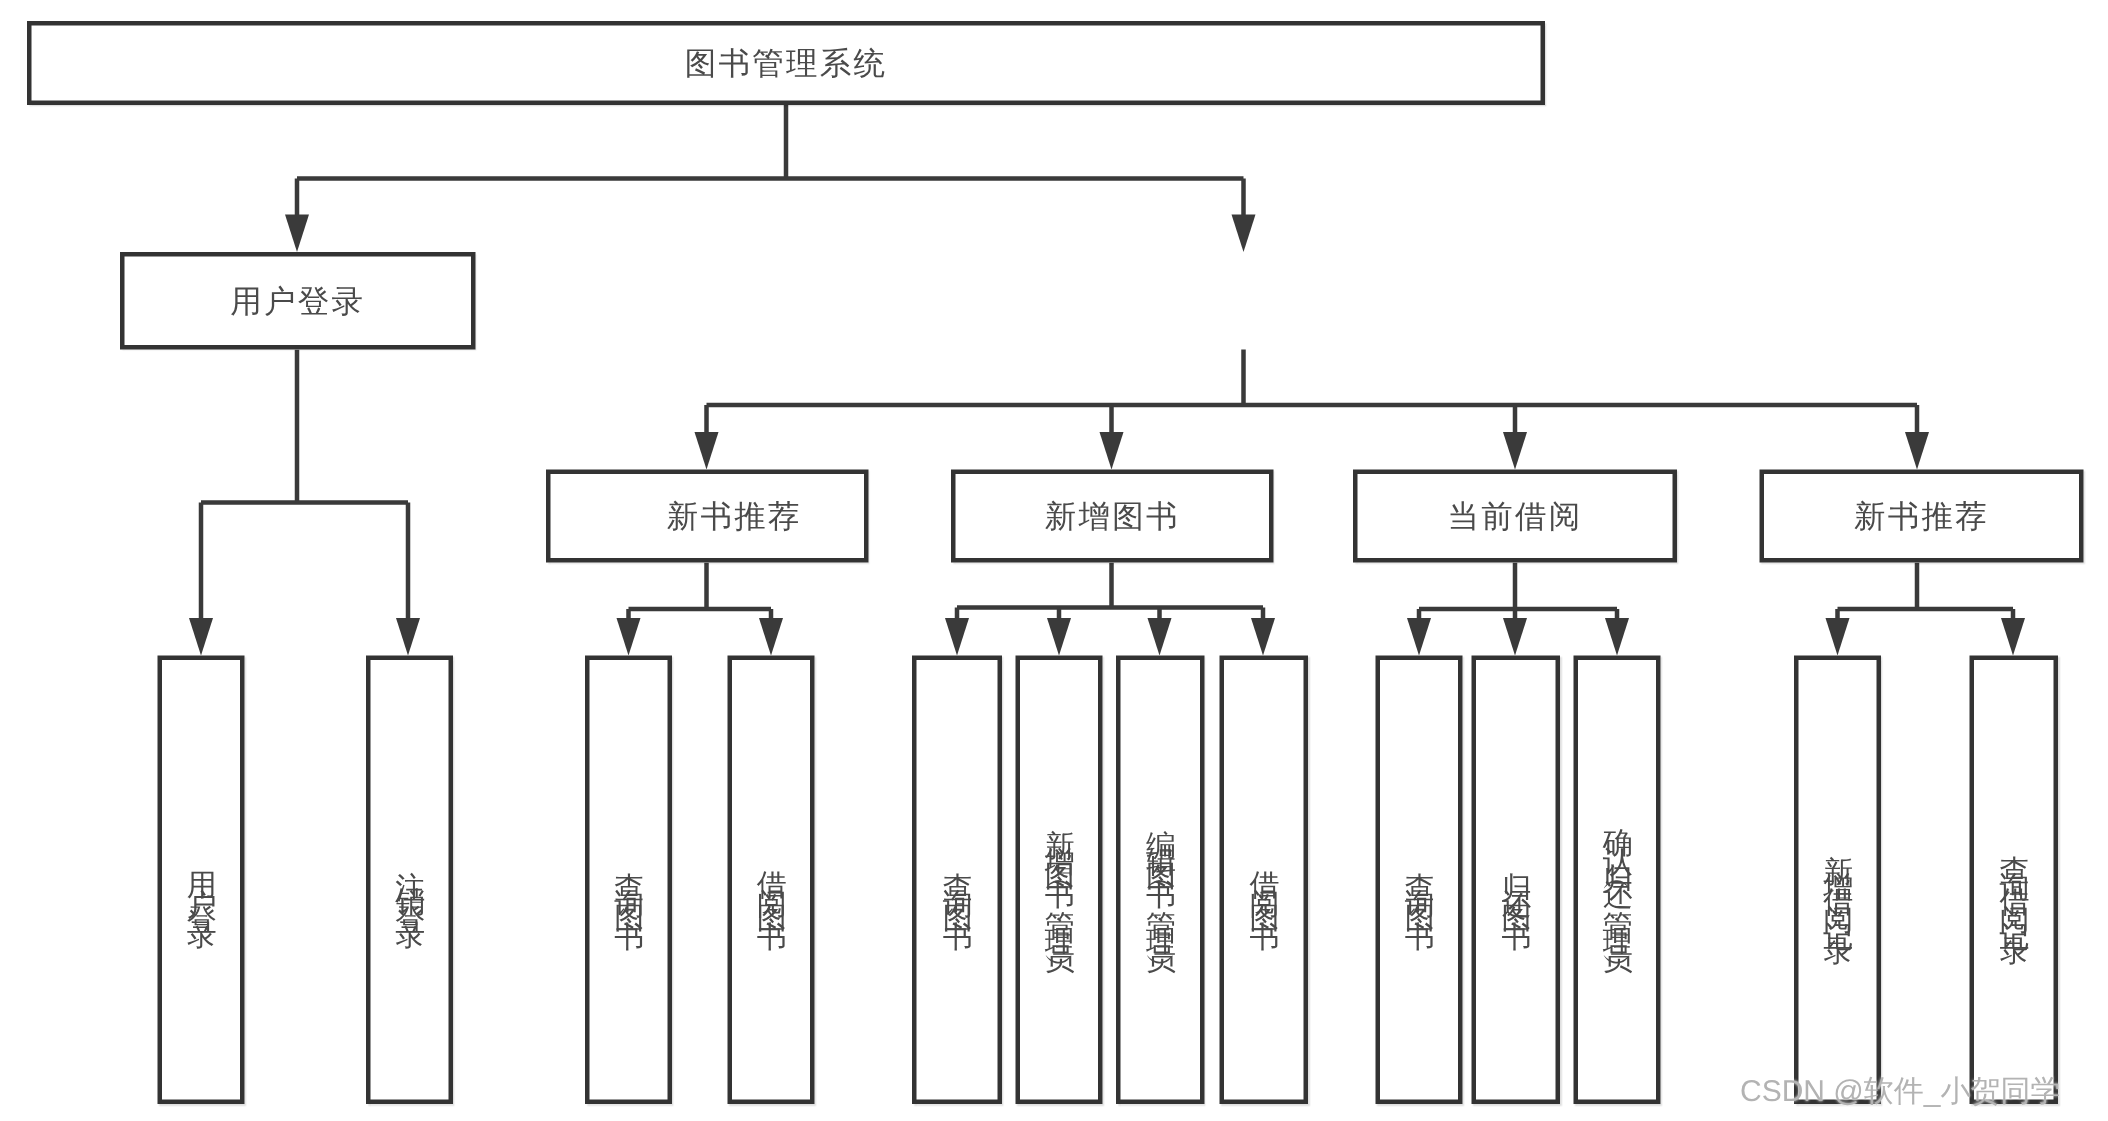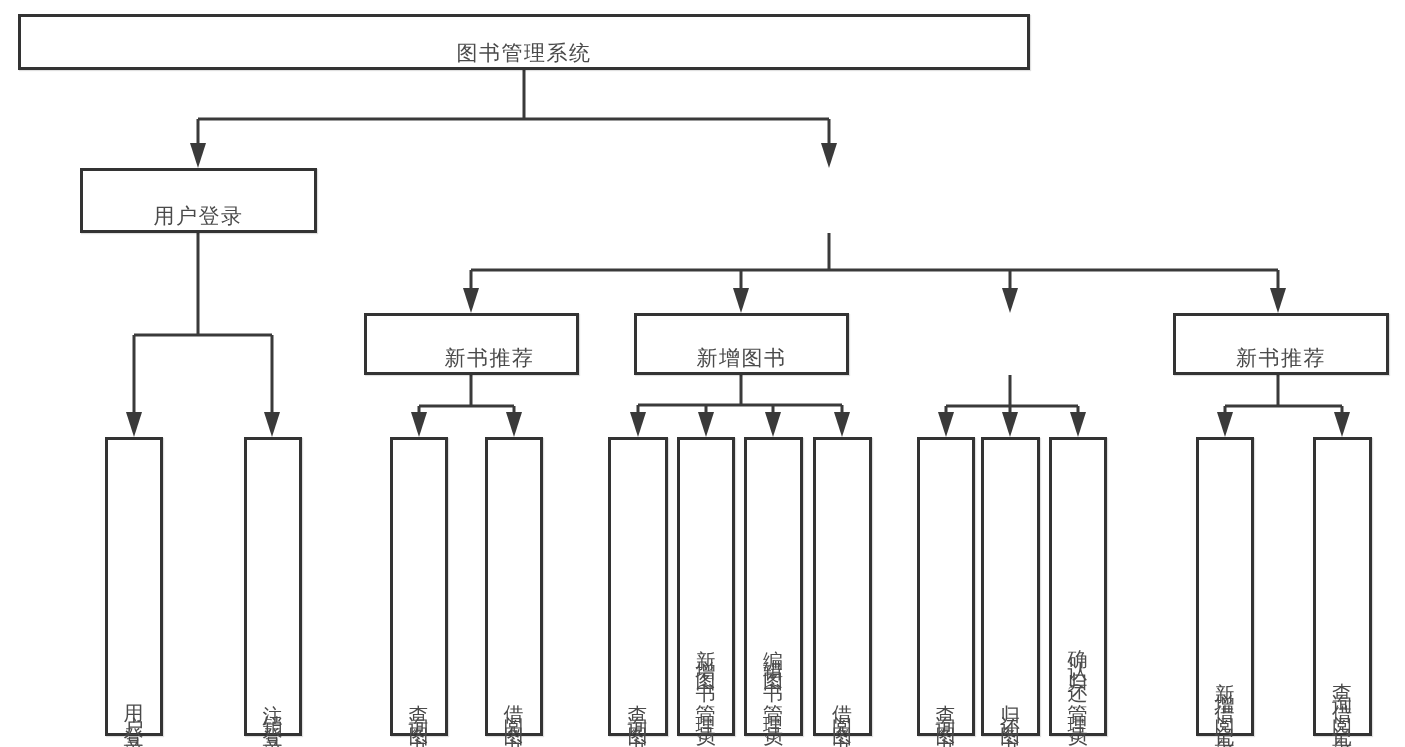--- a/index.html
+++ b/index.html
@@ -17,21 +17,21 @@
     width: 1405px; height: 747px;
     z-index: 0;
   }
   .node {
     position: absolute;
     box-sizing: border-box;
     border: 3px solid #333333;
     background: #ffffff;
     color: #4a4a4a;
     display: flex;
-    align-items: flex-end;
+    align-items: center;
     justify-content: center;
     z-index: 1;
     box-shadow: 1px 1px 1px rgba(0,0,0,0.12);
   }
   .h-node { font-size: 21px; letter-spacing: 1.5px; white-space: nowrap; }
   .v-node { font-size: 20px; }
   .v-node .label {
     writing-mode: vertical-rl;
     text-orientation: mixed;
     letter-spacing: 11px;
@@ -92,20 +92,23 @@
   <div class="node h-node" style="left:80px; top:168px; width:237px; height:65px;">
     <span class="label">用户登录</span>
   </div>
 
   <div class="node h-node" style="left:364px; top:313px; width:215px; height:62px;padding-left:36px;">
     <span class="label">新书推荐</span>
   </div>
   <div class="node h-node" style="left:634px; top:313px; width:215px; height:62px;">
     <span class="label">新增图书</span>
   </div>
+  <div class="node h-node" style="left:902px; top:313px; width:216px; height:62px;">
+    <span class="label">当前借阅</span>
+  </div>
   <div class="node h-node" style="left:1173px; top:313px; width:216px; height:62px;">
     <span class="label">新书推荐</span>
   </div>
 
   <div class="node v-node" style="left:105px; top:437px; width:58px; height:299px;">
     <span class="label">用户登录</span>
   </div>
   <div class="node v-node" style="left:244px; top:437px; width:58px; height:299px;">
     <span class="label">注销登录</span>
   </div>
@@ -140,14 +143,15 @@
     <span class="label">确认归还（管理员）</span>
   </div>
 
   <div class="node v-node" style="left:1196px; top:437px; width:58px; height:299px;">
     <span class="label">新增借阅记录</span>
   </div>
   <div class="node v-node" style="left:1313px; top:437px; width:59px; height:299px;">
     <span class="label">查询借阅记录</span>
   </div>
 
+  <div class="watermark">CSDN @软件_小贺同学</div>
 
 </div>
 
 </body></html>

